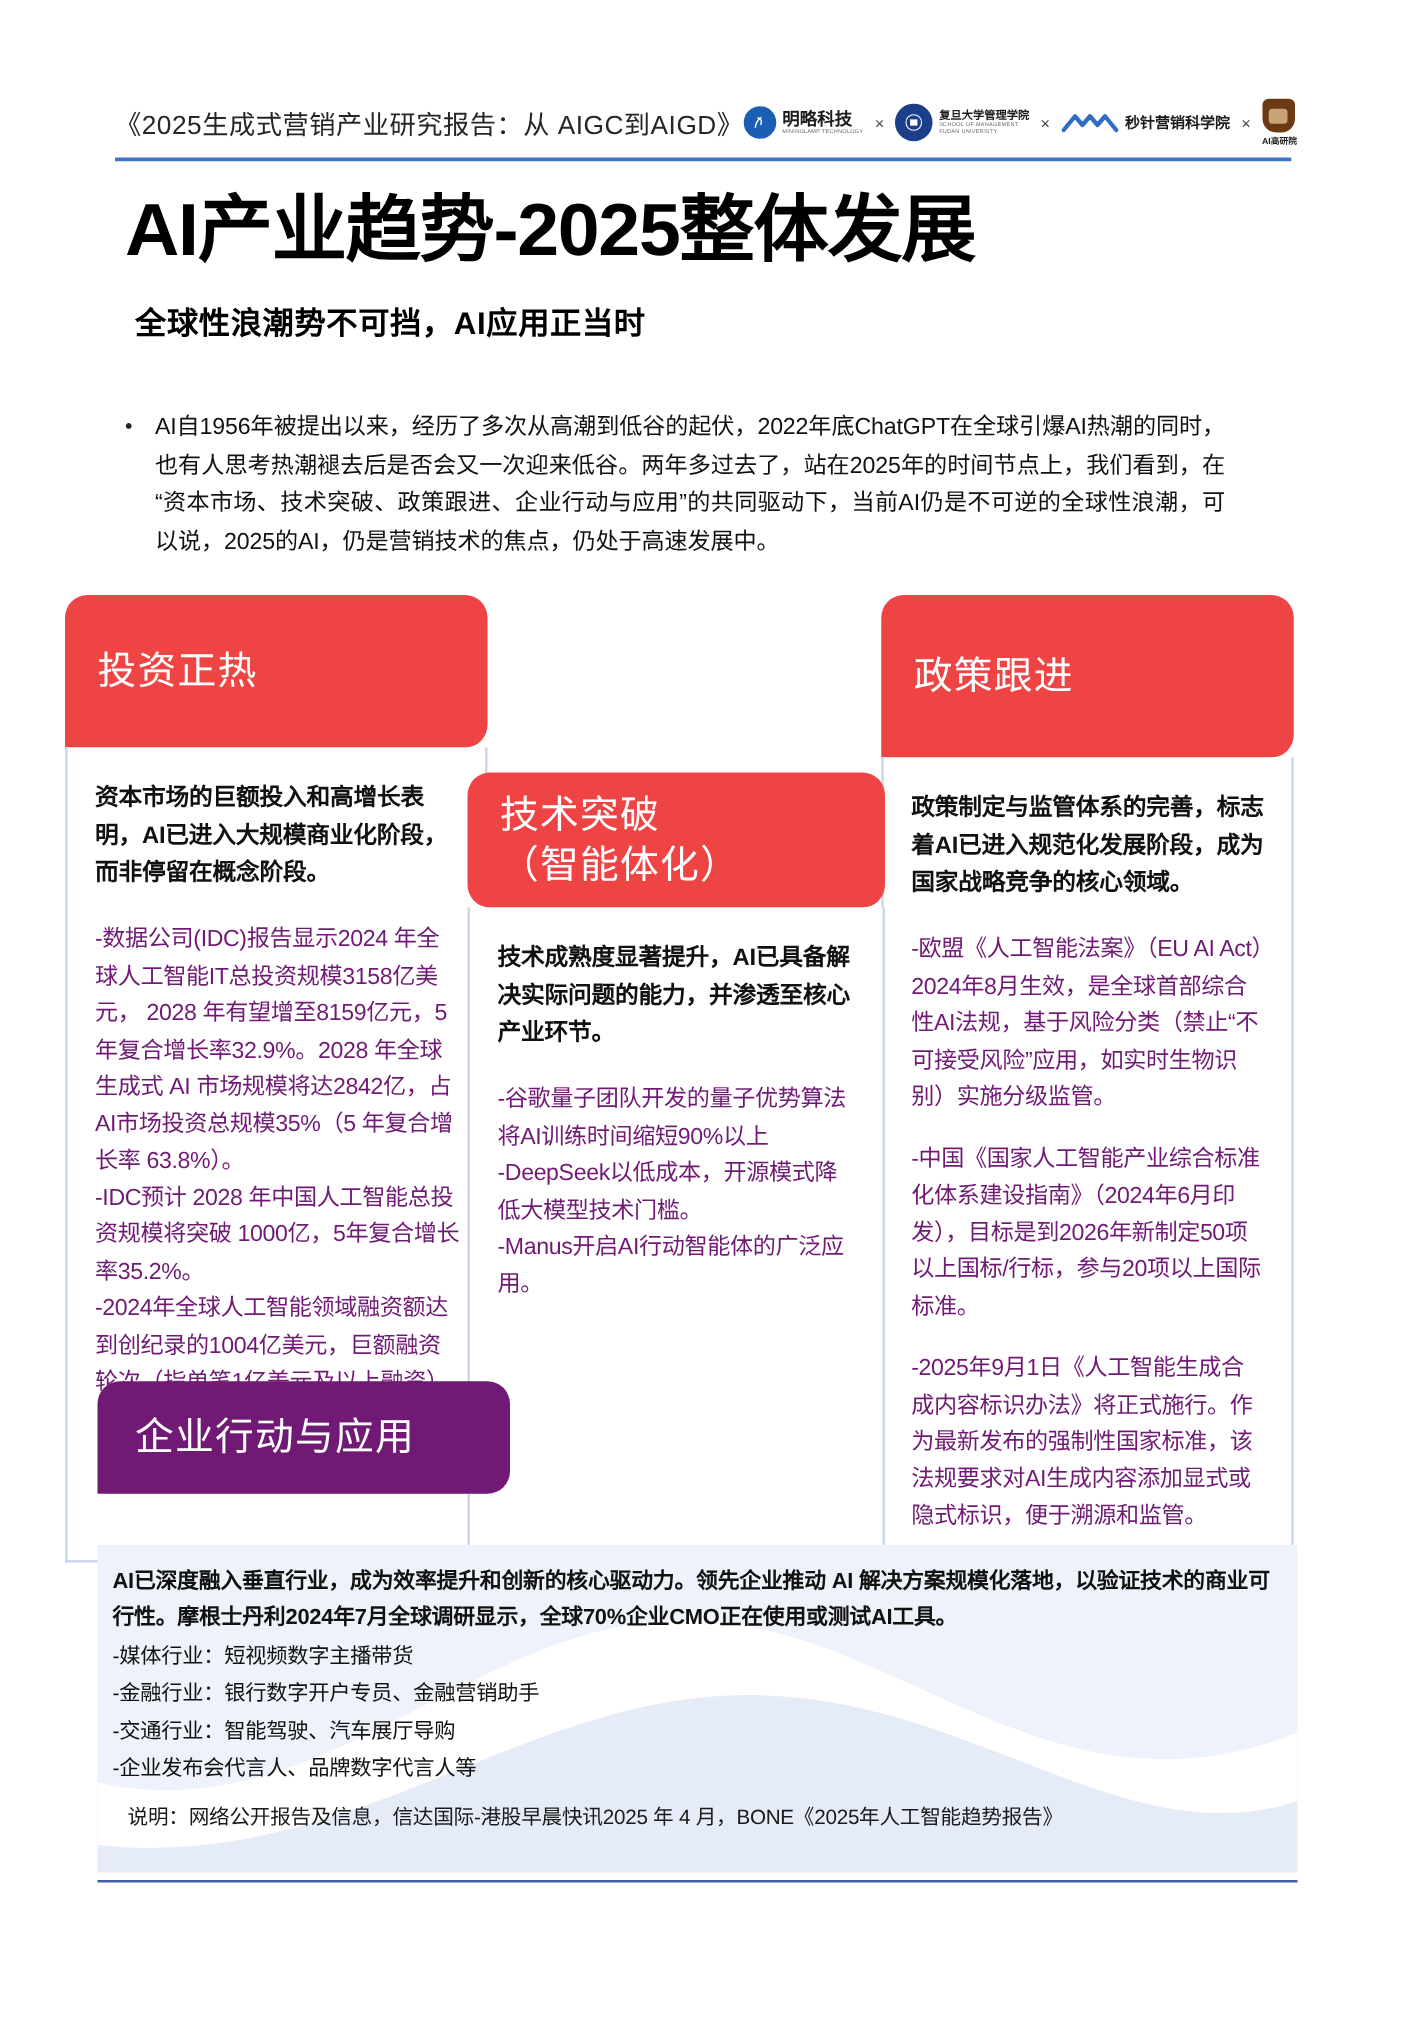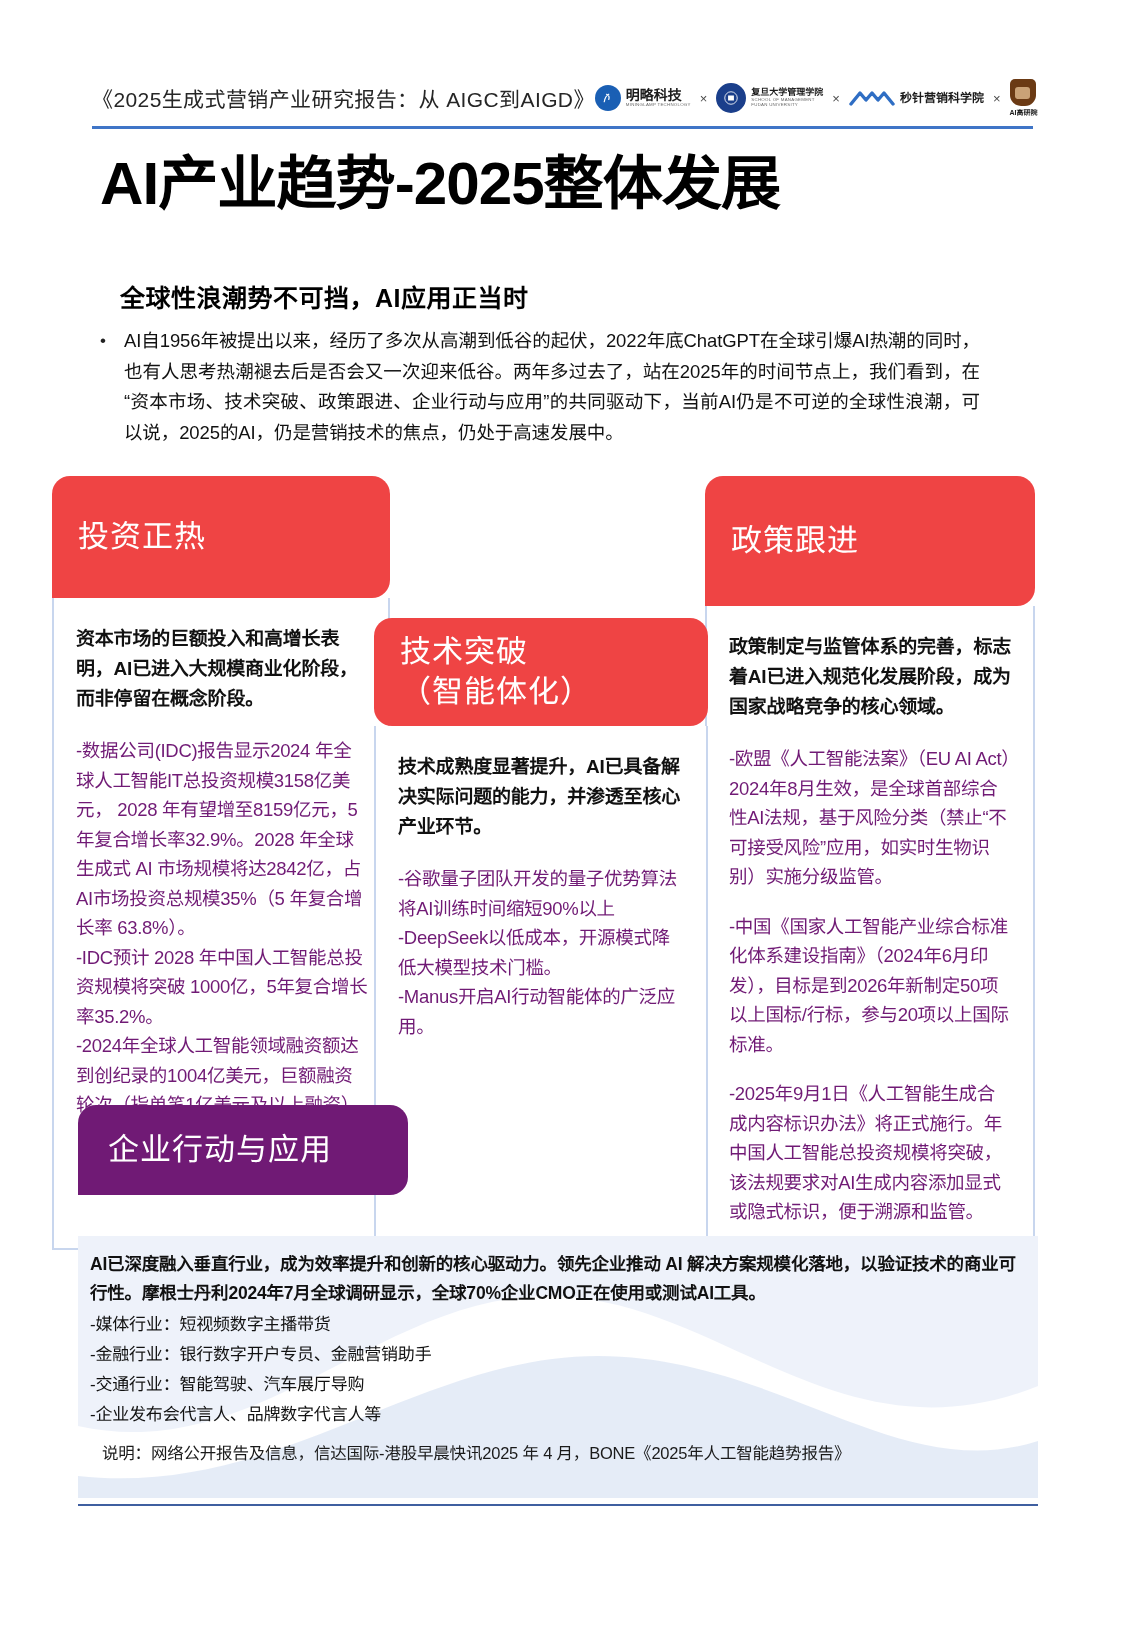--- a/index.html
+++ b/index.html
@@ -87,27 +87,26 @@
     font-weight: 900;
     letter-spacing: -1px;
     color: #000;
     white-space: nowrap;
     font-stretch: condensed;
     transform: scaleX(1.02);
     transform-origin: left center;
   }
   .sub-title {
     position: absolute;
-    left: 120px; top: 238px;
+    left: 108px; top: 238px;
     font-size: 25px;
     font-weight: 900;
     color: #000;
     letter-spacing: 0.5px;
     white-space: nowrap;
-    margin-top: 40px;
   }
 
   
   .intro {
     position: absolute;
     left: 100px; top: 326px;
     width: 880px;
     display: flex;
     gap: 18px;
   }
@@ -346,21 +345,21 @@
   </div>
 
   <div class="card" id="card-policy">
     <div class="card-head">
       <div class="card-head-title">政策跟进</div>
     </div>
     <div class="card-body">
       <p class="card-lead">政策制定与监管体系的完善，标志着AI已进入规范化发展阶段，成为国家战略竞争的核心领域。</p>
       <p class="card-para">-欧盟《人工智能法案》（EU AI Act）2024年8月生效，是全球首部综合性AI法规，基于风险分类（禁止“不可接受风险”应用，如实时生物识别）实施分级监管。</p>
       <p class="card-para">-中国《国家人工智能产业综合标准化体系建设指南》（2024年6月印发），目标是到2026年新制定50项以上国标/行标，参与20项以上国际标准。</p>
-      <p class="card-para">-2025年9月1日《人工智能生成合成内容标识办法》将正式施行。年中国人工智能总投资规模将突破，该法规要求对AI生成内容添加显式或隐式标识，便于溯源和监管。</p>
+      <p class="card-para">-2025年9月1日《人工智能生成合成内容标识办法》将正式施行。作为最新发布的强制性国家标准，该法规要求对AI生成内容添加显式或隐式标识，便于溯源和监管。</p>
     </div>
   </div>
 
   <div id="card-enterprise">
     <div class="card-head-title">企业行动与应用</div>
   </div>
 
   <div class="bottom-panel">
     <svg class="bottom-panel-wave" viewBox="0 0 960 262" preserveAspectRatio="none" aria-hidden="true">
       <path d="M0 262 L0 190 C 180 230 300 60 470 60 C 640 60 760 230 960 150 L960 262 Z" fill="#ffffff" opacity="0.95"></path>

